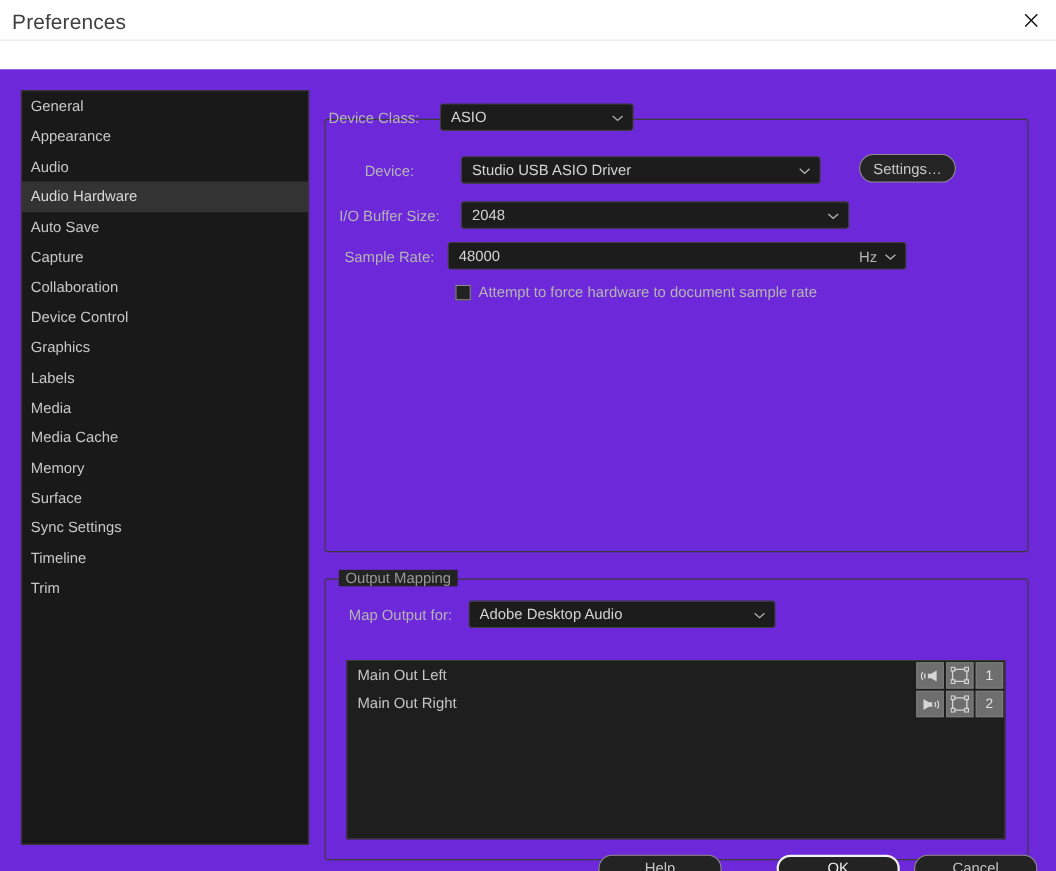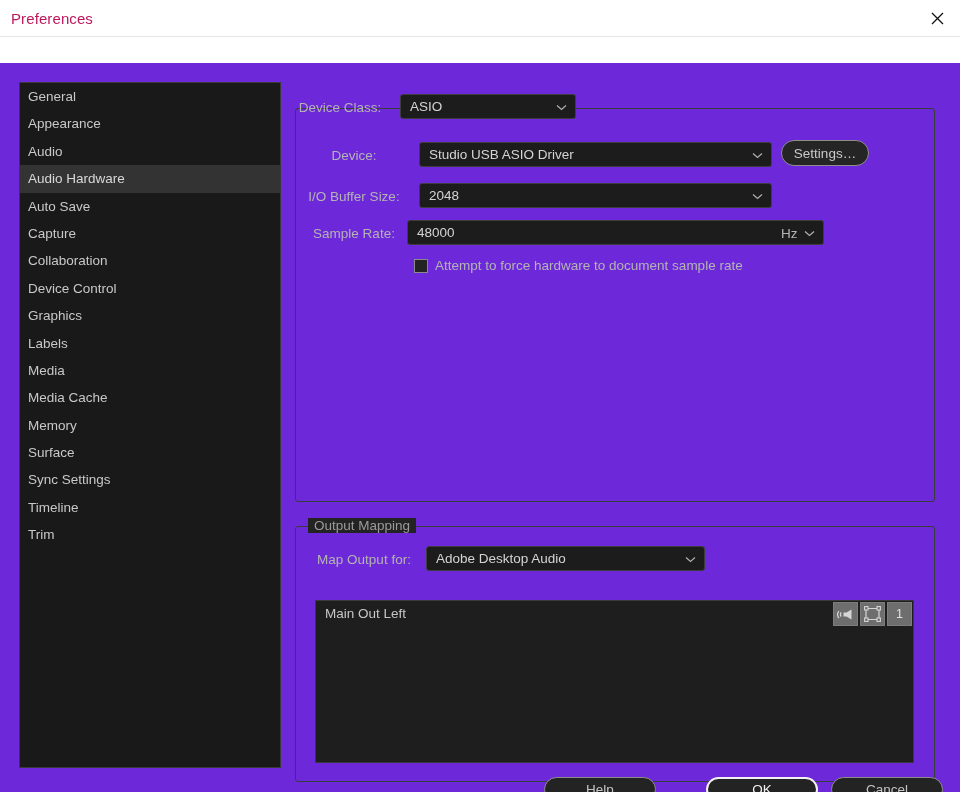--- a/index.html
+++ b/index.html
@@ -20,22 +20,22 @@
     position: absolute;
     left: 0; top: 0;
     width: 960px; height: 37px;
     background: #ffffff;
     border-bottom: 1px solid #e6e6e6;
     box-sizing: border-box;
   }
   .titlebar-title {
     position: absolute;
     left: 11px; top: 10px;
-    font-size: 15px;
-    color: #be185d;
+    font-size: 19px;
+    color: #404040;
     letter-spacing: .1px;
   }
   .close-btn {
     position: absolute;
     right: 0; top: 0;
     width: 46px; height: 36px;
     display: flex;
     align-items: center;
     justify-content: center;
     cursor: pointer;
@@ -295,21 +295,21 @@
     <div class="combo" style="left:105px; top:12px; width:176px;">
       <span class="cval">ASIO</span>
       <span class="chev">
         <svg width="11" height="7" viewBox="0 0 11 7">
             <path d="M1 1.5 L5.5 5.5 L10 1.5" stroke="#b0b0b0" stroke-width="1.2" fill="none"></path>
           </svg>
       </span>
     </div>
 
     <div class="flabel" style="left:0px; top:66px; width:118px;">Device:</div>
-    <div class="combo" style="left:124px; top:60px; width:353px;">
+    <div class="combo" style="left:124px; top:60px; width:327px;">
       <span class="cval">Studio USB ASIO Driver</span>
       <span class="chev">
         <svg width="11" height="7" viewBox="0 0 11 7">
             <path d="M1 1.5 L5.5 5.5 L10 1.5" stroke="#b0b0b0" stroke-width="1.2" fill="none"></path>
           </svg>
       </span>
     </div>
     <div class="pill-btn" style="left:486px; top:58px; width:88px; height:26px;">Settings…</div>
 
     <div class="flabel" style="left:0px; top:107px; width:118px;">I/O Buffer Size:</div>
@@ -369,20 +369,42 @@
                 <rect x="0.6" y="0.6" width="3.4" height="3.4" fill="#6e6e6e" stroke="#d6d6d6" stroke-width="1.1"></rect>
                 <rect x="13" y="0.6" width="3.4" height="3.4" fill="#6e6e6e" stroke="#d6d6d6" stroke-width="1.1"></rect>
                 <rect x="0.6" y="12" width="3.4" height="3.4" fill="#6e6e6e" stroke="#d6d6d6" stroke-width="1.1"></rect>
                 <rect x="13" y="12" width="3.4" height="3.4" fill="#6e6e6e" stroke="#d6d6d6" stroke-width="1.1"></rect>
               </svg>
             </span>
             <span class="map-btn num">1</span>
           </span>
         </div>
 
+        <div class="map-row">
+          <span class="map-name">Main Out Right</span>
+          <span class="map-ctrls">
+            <span class="map-btn">
+              <svg width="17" height="13" viewBox="0 0 17 13">
+                <path d="M2.5 1.5 L2.5 11.5 L7.5 8.5 L10.5 8.5 L10.5 4.5 L7.5 4.5 Z" fill="#d6d6d6"></path>
+                <path d="M12.8 4.4 A3.4 3.4 0 0 1 12.8 8.6" stroke="#d6d6d6" stroke-width="1.2" fill="none"></path>
+                <path d="M15.1 3.0 A5.6 5.6 0 0 1 15.1 10.0" stroke="#d6d6d6" stroke-width="1.2" fill="none"></path>
+              </svg>
+            </span>
+            <span class="map-btn">
+              <svg width="17" height="16" viewBox="0 0 17 16">
+                <path d="M2 2.5 L15 2.5 L15 13.5 L2 13.5 Z" stroke="#d6d6d6" stroke-width="1.2" fill="none"></path>
+                <rect x="0.6" y="0.6" width="3.4" height="3.4" fill="#6e6e6e" stroke="#d6d6d6" stroke-width="1.1"></rect>
+                <rect x="13" y="0.6" width="3.4" height="3.4" fill="#6e6e6e" stroke="#d6d6d6" stroke-width="1.1"></rect>
+                <rect x="0.6" y="12" width="3.4" height="3.4" fill="#6e6e6e" stroke="#d6d6d6" stroke-width="1.1"></rect>
+                <rect x="13" y="12" width="3.4" height="3.4" fill="#6e6e6e" stroke="#d6d6d6" stroke-width="1.1"></rect>
+              </svg>
+            </span>
+            <span class="map-btn num">2</span>
+          </span>
+        </div>
 
         <div class="map-scroll"></div>
       </div>
     </div>
   </div>
 
   <div class="btm-btn" style="left:544px; top:714px; width:112px;">Help</div>
   <div class="btm-btn default" style="left:706px; top:714px; width:112px;">OK</div>
   <div class="btm-btn" style="left:831px; top:714px; width:112px;">Cancel</div>
 

